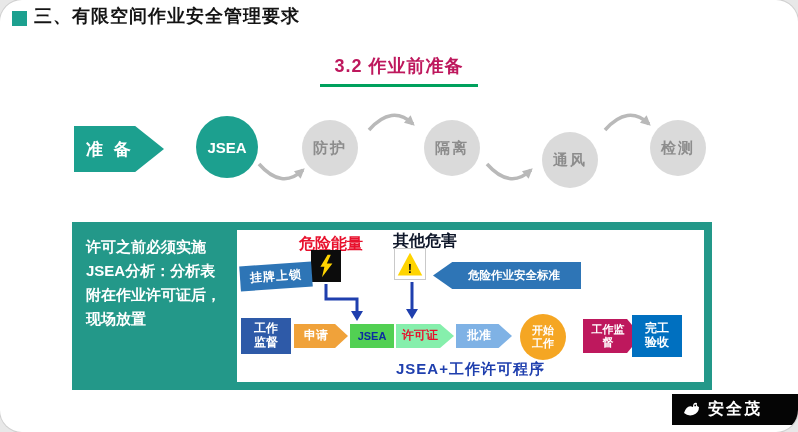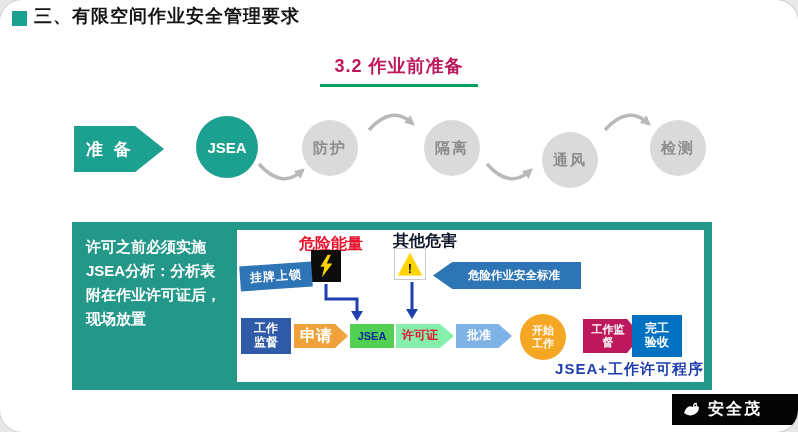--- a/index.html
+++ b/index.html
@@ -46,33 +46,33 @@
     transform:rotate(-4deg);letter-spacing:1px;}
   .std-arrow{position:absolute;left:196px;top:32px;width:148px;height:27px;background:#2E75B6;color:#fff;
     font-size:11.5px;font-weight:bold;display:flex;align-items:center;justify-content:center;
     clip-path:polygon(13% 0,100% 0,100% 100%,13% 100%,0 50%);padding-left:14px;box-sizing:border-box;}
   .conn{position:absolute;}
   .connA{left:82px;top:52px;} .connB{left:166px;top:50px;}
   
   .fshape{position:absolute;display:flex;align-items:center;justify-content:center;text-align:center;
     font-weight:bold;box-sizing:border-box;word-break:break-all;line-height:1.15;}
   .f-start{left:4px;top:88px;width:50px;height:36px;background:#2E5AA8;color:#fff;font-size:12px;padding:0 11px;}
-  .f-apply{left:57px;top:94px;width:54px;height:24px;background:#F0A23A;color:#fff;font-size:16px;
+  .f-apply{left:57px;top:94px;width:54px;height:24px;background:#F0A23A;color:#fff;font-size:12px;
     clip-path:polygon(0 0,76% 0,100% 50%,76% 100%,0 100%);padding-right:10px;}
   .f-jsea{left:113px;top:94px;width:44px;height:24px;background:#52D053;color:#0B2DA0;font-size:11px;}
   .f-permit{left:159px;top:94px;width:58px;height:24px;background:#86efac;color:#E8112D;font-size:12px;
     clip-path:polygon(0 0,76% 0,100% 50%,76% 100%,0 100%);padding-right:10px;}
   .f-approve{left:219px;top:94px;width:56px;height:24px;background:#7FB2E5;color:#fff;font-size:12px;
     clip-path:polygon(0 0,76% 0,100% 50%,76% 100%,0 100%);padding-right:10px;}
   .f-begin{left:283px;top:84px;width:46px;height:46px;border-radius:50%;background:#F5A623;color:#fff;
     font-size:11px;padding:0 10px;}
   .f-supervise{left:333px;top:89px;width:58px;height:34px;background:#be185d;color:#fff;font-size:11px;
     clip-path:polygon(0 0,76% 0,100% 50%,76% 100%,0 100%);padding:0 16px 0 8px;margin-left:13px;}
   .f-complete{left:395px;top:85px;width:50px;height:42px;background:#0070C0;color:#fff;font-size:12px;padding:12px 11px;}
-  .caption{position:absolute;left:0;top:130px;width:100%;text-align:right;color:#1F3FAE;
+  .caption{position:absolute;left:0;top:130px;width:100%;text-align:center;color:#1F3FAE;
     font-size:15px;font-weight:bold;letter-spacing:1px;}
   
   .footer-bar{position:absolute;left:672px;top:394px;width:126px;height:31px;background:#050505;
     display:flex;align-items:center;gap:6px;padding-left:10px;box-sizing:border-box;}
   .brand{color:#ffffff;font-size:16px;font-weight:bold;letter-spacing:2px;}
 </style>
 </head>
 <body>
 
 <div class="slide">

